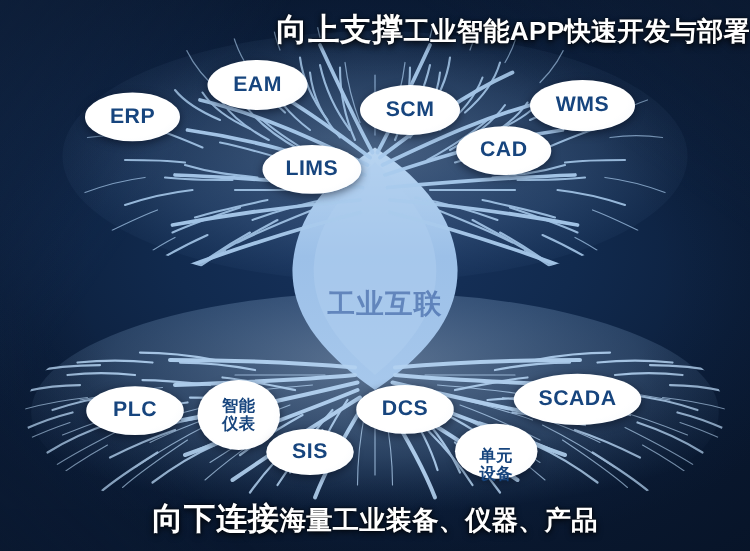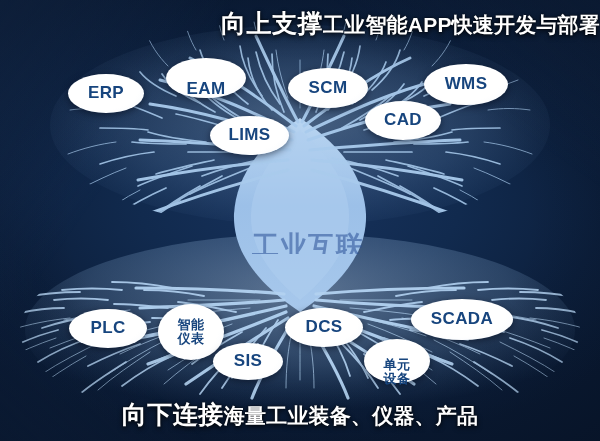--- a/index.html
+++ b/index.html
@@ -86,21 +86,21 @@
   }
 
   
   .watermark {
     position: absolute;
     left: 248px;
     top: 228px;
     width: 120px;
     height: 26px;
     z-index: 6;
-    font-size: 27px;
+    font-size: 22px;
     font-weight: 700;
     color: rgba(40,78,150,.55);
     letter-spacing: 1px;
     text-align: center;
     overflow: hidden;
     pointer-events: none;
   }
 
   
   .bubble {
@@ -381,21 +381,21 @@
   <div class="bg-vignette"></div>
 
   <div class="title-band title-top">
     <span class="title-big">向上支撑</span><span class="title-small">工业智能APP快速开发与部署</span>
   </div>
 
   <div>
     <div class="bubble" style="left:68px;top:74px;width:76px;height:39px;">
       <span class="b-en">ERP</span>
     </div>
-    <div class="bubble" style="left:166px;top:58px;width:80px;height:40px;align-items:flex-end;">
+    <div class="bubble" style="left:166px;top:48px;width:80px;height:40px;">
       <span class="b-en">EAM</span>
     </div>
     <div class="bubble" style="left:210px;top:104px;width:79px;height:39px;margin-top:12px;">
       <span class="b-en">LIMS</span>
     </div>
     <div class="bubble" style="left:288px;top:68px;width:80px;height:40px;">
       <span class="b-en">SCM</span>
     </div>
     <div class="bubble" style="left:365px;top:101px;width:76px;height:39px;">
       <span class="b-en">CAD</span>

